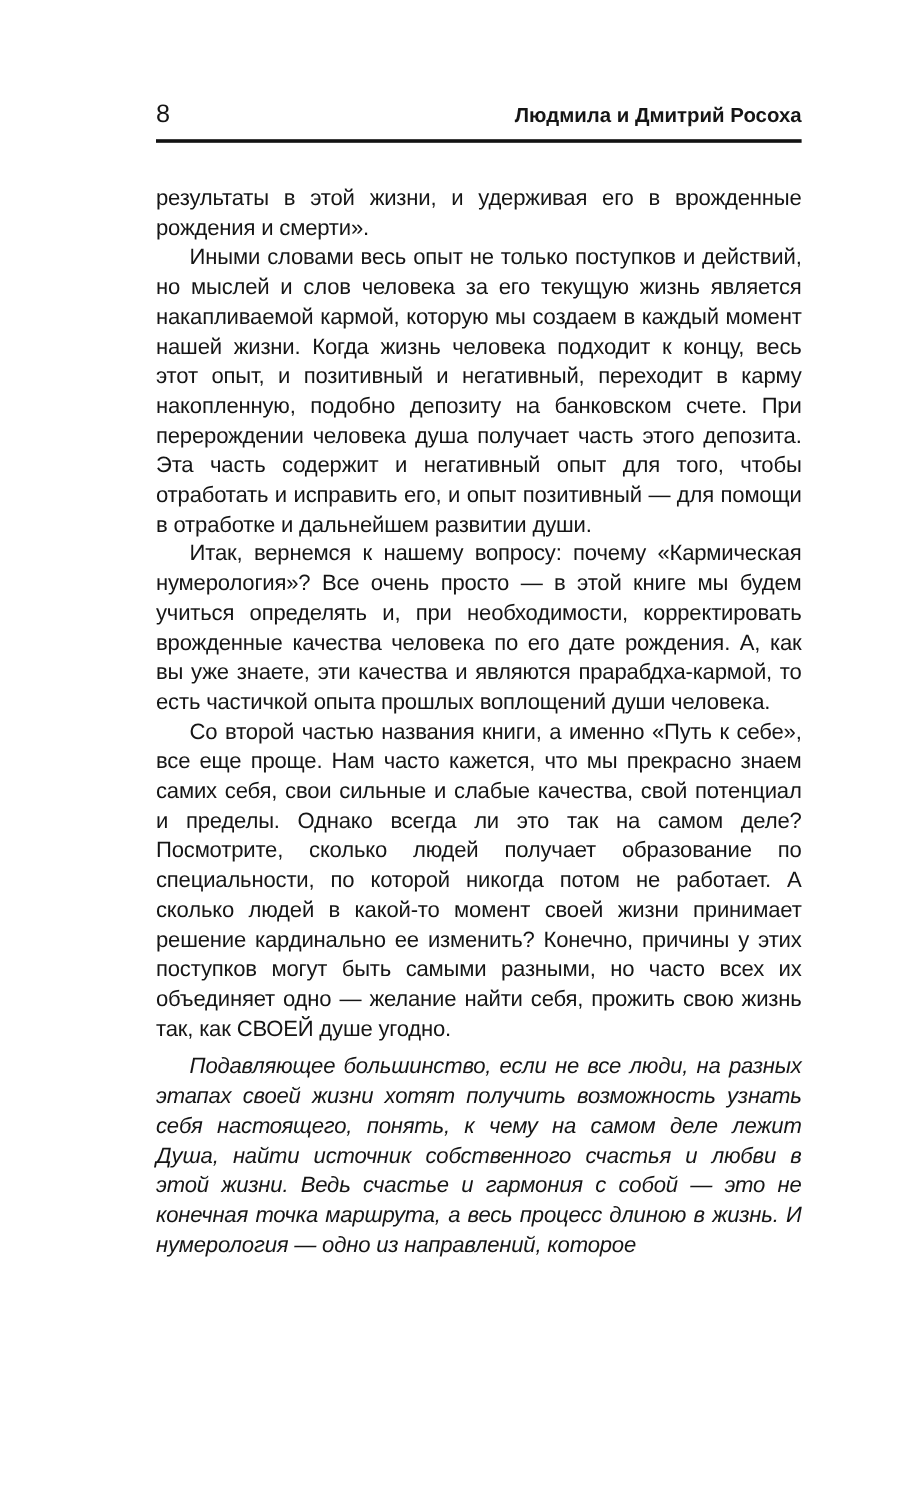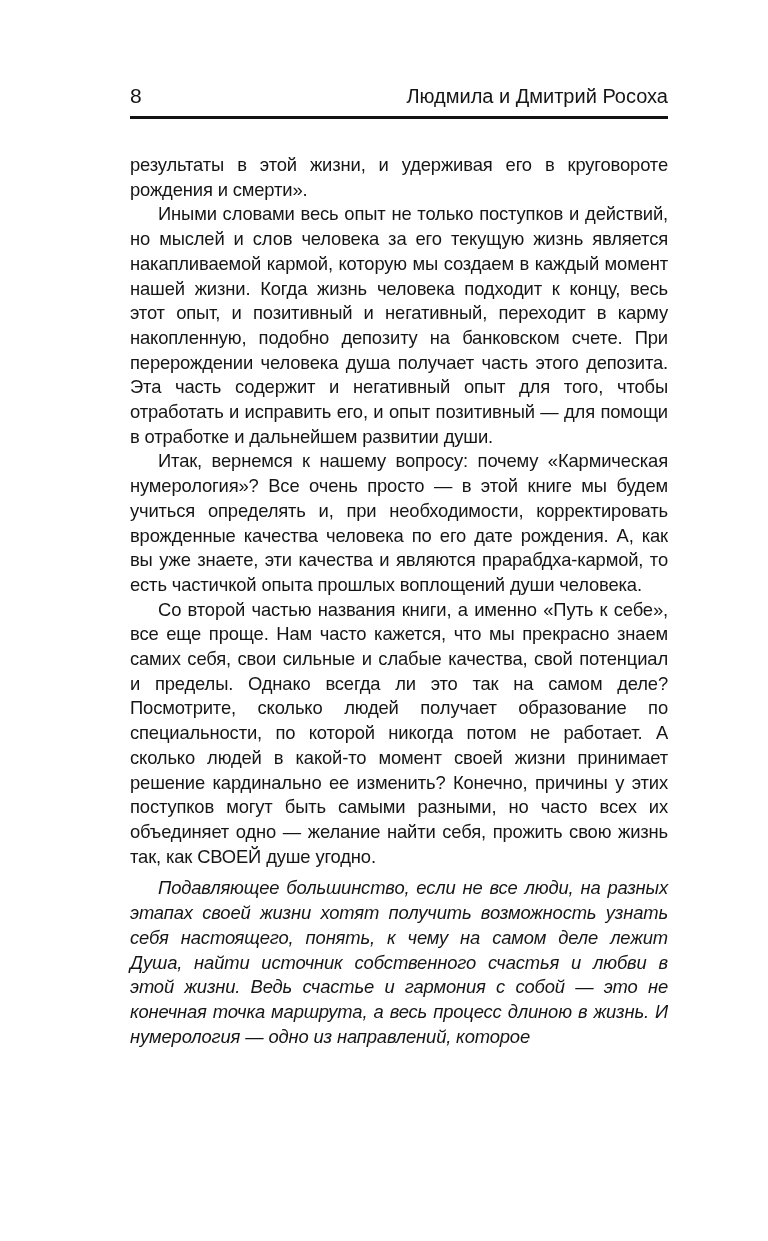--- a/index.html
+++ b/index.html
@@ -23,22 +23,22 @@
   .header {
     display: flex;
     justify-content: space-between;
     align-items: baseline;
   }
   .page-number {
     font-size: 21px;
     font-weight: 400;
   }
   .running-title {
-    font-size: 20px;
-    font-weight: 400;
+    font-size: 17px;
+    font-weight: 700;
   }
   .header-rule {
     height: 0;
     border-bottom: 3px solid #121212;
     margin-top: 8px;
   }
   .body-text {
     margin-top: 34px;
     font-size: 18.4px;
     line-height: 24.7px;
@@ -63,20 +63,20 @@
 <div class="page">
 
   <div class="header">
     <span class="page-number">8</span>
     <span class="running-title">Людмила и Дмитрий Росоха</span>
   </div>
 
   <div class="header-rule"></div>
 
   <div class="body-text">
-    <p class="no-indent">результаты в этой жизни, и удерживая его в круговороте рождения и смерти».</p>
+    <p class="no-indent">результаты в этой жизни, и удерживая его в врожденные рождения и смерти».</p>
     <p>Иными словами весь опыт не только поступков и действий, но мыслей и слов человека за его текущую жизнь является накапливаемой кармой, которую мы создаем в каждый момент нашей жизни. Когда жизнь человека подходит к концу, весь этот опыт, и позитивный и негативный, переходит в карму накопленную, подобно депозиту на банковском счете. При перерождении человека душа получает часть этого депозита. Эта часть содержит и негативный опыт для того, чтобы отработать и исправить его, и опыт позитивный — для помощи в отработке и дальнейшем развитии души.</p>
     <p>Итак, вернемся к нашему вопросу: почему «Кармическая нумерология»? Все очень просто — в этой книге мы будем учиться определять и, при необходимости, корректировать врожденные качества человека по его дате рождения. А, как вы уже знаете, эти качества и являются прарабдха-кармой, то есть частичкой опыта прошлых воплощений души человека.</p>
     <p>Со второй частью названия книги, а именно «Путь к себе», все еще проще. Нам часто кажется, что мы прекрасно знаем самих себя, свои сильные и слабые качества, свой потенциал и пределы. Однако всегда ли это так на самом деле? Посмотрите, сколько людей получает образование по специальности, по которой никогда потом не работает. А сколько людей в какой-то момент своей жизни принимает решение кардинально ее изменить? Конечно, причины у этих поступков могут быть самыми разными, но часто всех их объединяет одно — желание найти себя, прожить свою жизнь так, как СВОЕЙ душе угодно.</p>
     <p class="space-before">Подавляющее большинство, если не все люди, на разных этапах своей жизни хотят получить возможность узнать себя настоящего, понять, к чему на самом деле лежит Душа, найти источник собственного счастья и любви в этой жизни. Ведь счастье и гармония с собой — это не конечная точка маршрута, а весь процесс длиною в жизнь. И нумерология — одно из направлений, которое</p>
   </div>
 
 </div>
 
 </body></html>

